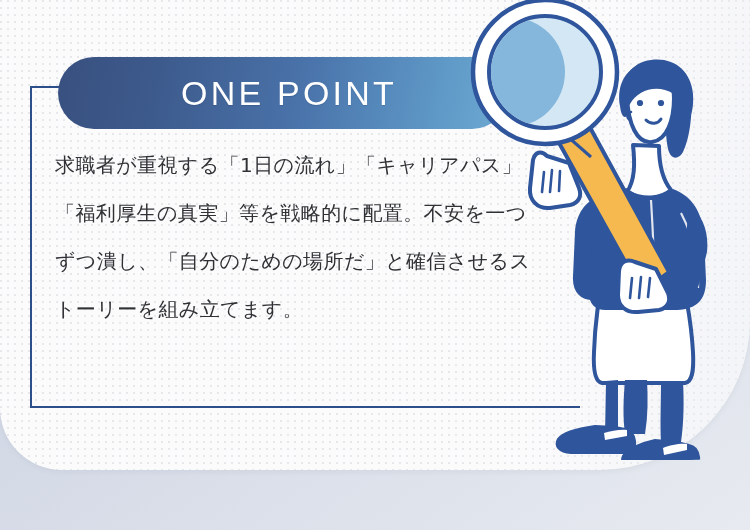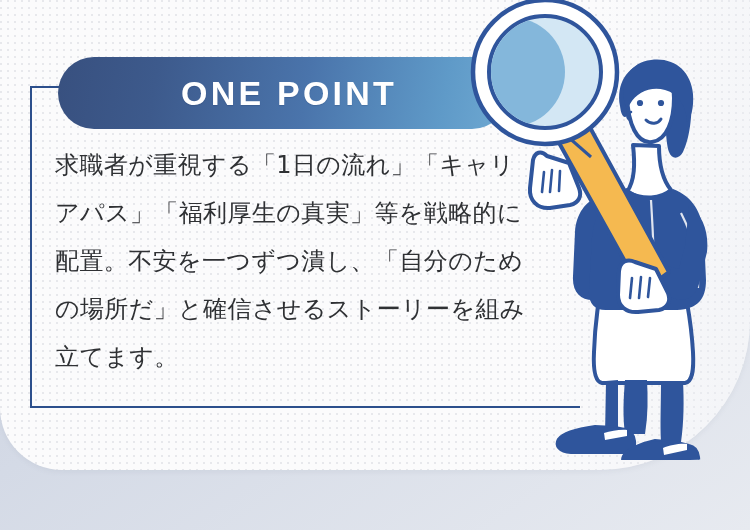--- a/index.html
+++ b/index.html
@@ -68,35 +68,35 @@
     left:58px; top:57px;
     width:450px; height:72px;
     border-radius:36px;
     background:linear-gradient(100deg,#38507f 0%,#3d5a8c 22%,#4a74ab 55%,#5f9ac8 85%,#6fa9d2 100%);
     display:flex; align-items:center; justify-content:center;
     z-index:4;
   }
   .pill-label{
     color:#ffffff;
     font-size:34px;
-    font-weight:bold;
+    font-weight:normal;
     letter-spacing:3.2px;
     line-height:1;
     padding-left:12px;
     white-space:nowrap;
     text-shadow:0 1px 1px rgba(20,40,80,.18);
   }
 
   
   .body-text{
     position:absolute;
     left:55px; top:141px;
     width:480px;
     color:#2f3134;
-    font-size:24px;
+    font-size:20px;
     line-height:48px;
     letter-spacing:.4px;
     z-index:3;
     font-family:"DejaVu Sans","Liberation Sans",sans-serif;
   }
 
   
   .illus{
     position:absolute;
     left:455px; top:0;

